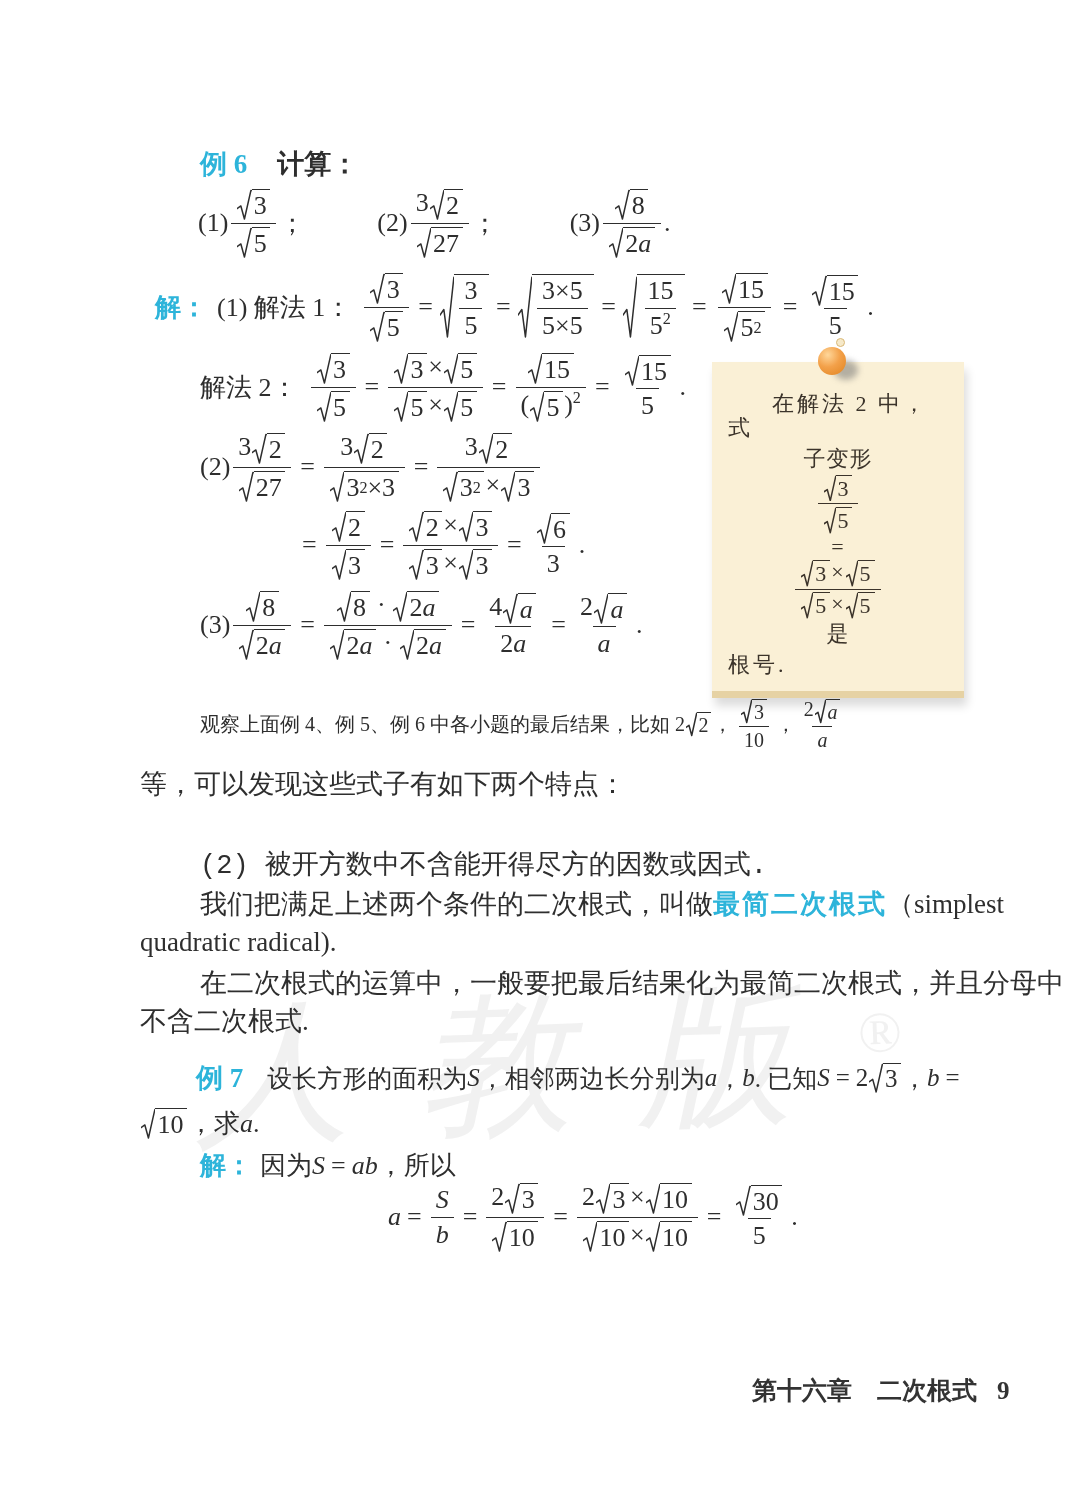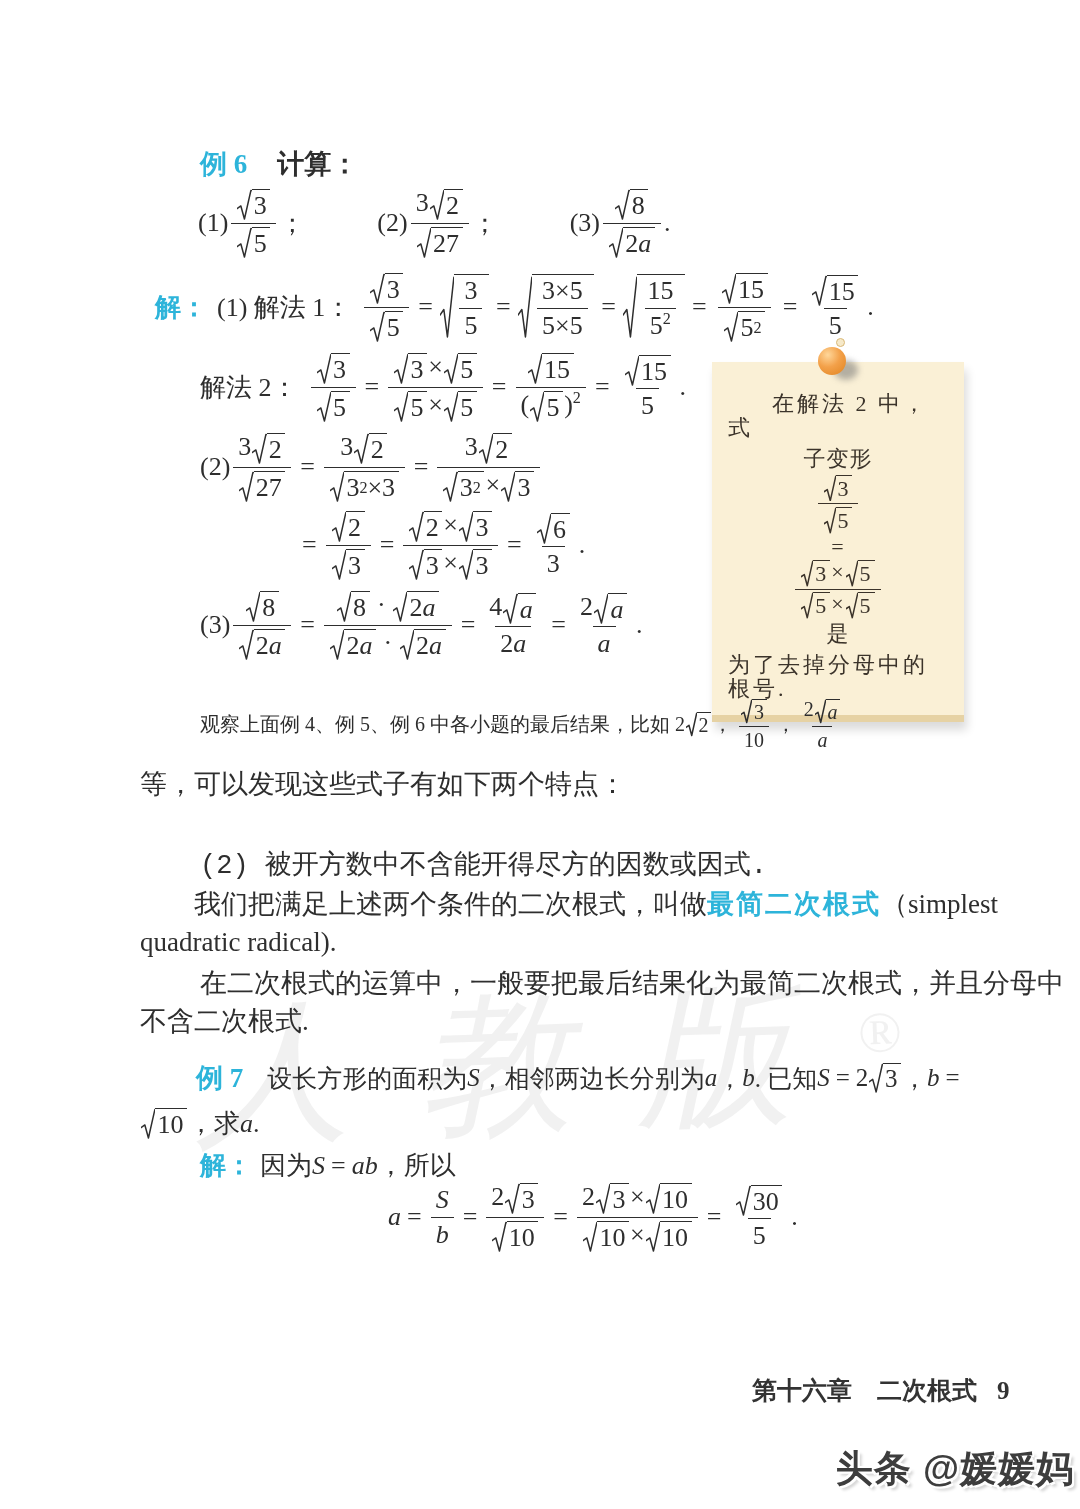--- a/index.html
+++ b/index.html
@@ -426,21 +426,20 @@
                 <path d="M0 12.6 L2.7 10.9 L5.2 19.3 L9.7 1 L10 1" fill="none" stroke="currentColor" stroke-width="1.5" vector-effect="non-scaling-stroke" stroke-linejoin="round" stroke-linecap="round"></path>
               </svg>
               <span class="sq-body">5</span>
             </span>×<span class="sq">
               <svg class="rad" viewBox="0 0 10 20" preserveAspectRatio="none" aria-hidden="true">
                 <path d="M0 12.6 L2.7 10.9 L5.2 19.3 L9.7 1 L10 1" fill="none" stroke="currentColor" stroke-width="1.5" vector-effect="non-scaling-stroke" stroke-linejoin="round" stroke-linecap="round"></path>
               </svg>
               <span class="sq-body">5</span>
             </span></span>
         </span> 是</span>
-    <span class="nline">为了去掉分母中的</span>
     <span class="nline">根号.</span>
   </div>
 
   <div class="line" style="left:200px;top:698px;font-size:20px;">
     <span class="m">观察上面例 4、例 5、例 6 中各小题的最后结果，比如 2<span class="sq">
           <svg class="rad" viewBox="0 0 10 20" preserveAspectRatio="none" aria-hidden="true">
             <path d="M0 12.6 L2.7 10.9 L5.2 19.3 L9.7 1 L10 1" fill="none" stroke="currentColor" stroke-width="1.5" vector-effect="non-scaling-stroke" stroke-linejoin="round" stroke-linecap="round"></path>
           </svg>
           <span class="sq-body">2</span>
         </span>，<span class="fr">
@@ -462,21 +461,21 @@
             </span></span>
           <span class="de"><i class="mi">a</i></span>
         </span></span>
   </div>
   <div class="line" style="left:140px;top:766px;">
     <span>等，可以发现这些式子有如下两个特点：</span>
   </div>
   <div class="line" style="left:200px;top:846px;font-family:Liberation Mono, monospace;">
     <span>(2) 被开方数中不含能开得尽方的因数或因式.</span>
   </div>
-  <div class="line" style="left:194px;top:886px;">
+  <div class="line" style="left:200px;top:886px;">
     <span>我们把满足上述两个条件的二次根式，叫做</span>
     <span class="accent" style="letter-spacing:2px;">最简二次根式</span>
     <span>（simplest</span>
   </div>
   <div class="line" style="left:140px;top:927px;">
     <span>quadratic radical).</span>
   </div>
   <div class="line" style="left:200px;top:965px;">
     <span>在二次根式的运算中，一般要把最后结果化为最简二次根式，并且分母中</span>
   </div>
@@ -558,17 +557,14 @@
             </span></span>
           <span class="de">5</span>
         </span>.</span>
   </div>
 
   <div class="footer">
     <span>第十六章　二次根式</span>
     <span>9</span>
   </div>
 
-  <div class="wm-corner">
-    <span>头条 @媛媛妈</span>
-  </div>
 
 </div>
 
 </body></html>

